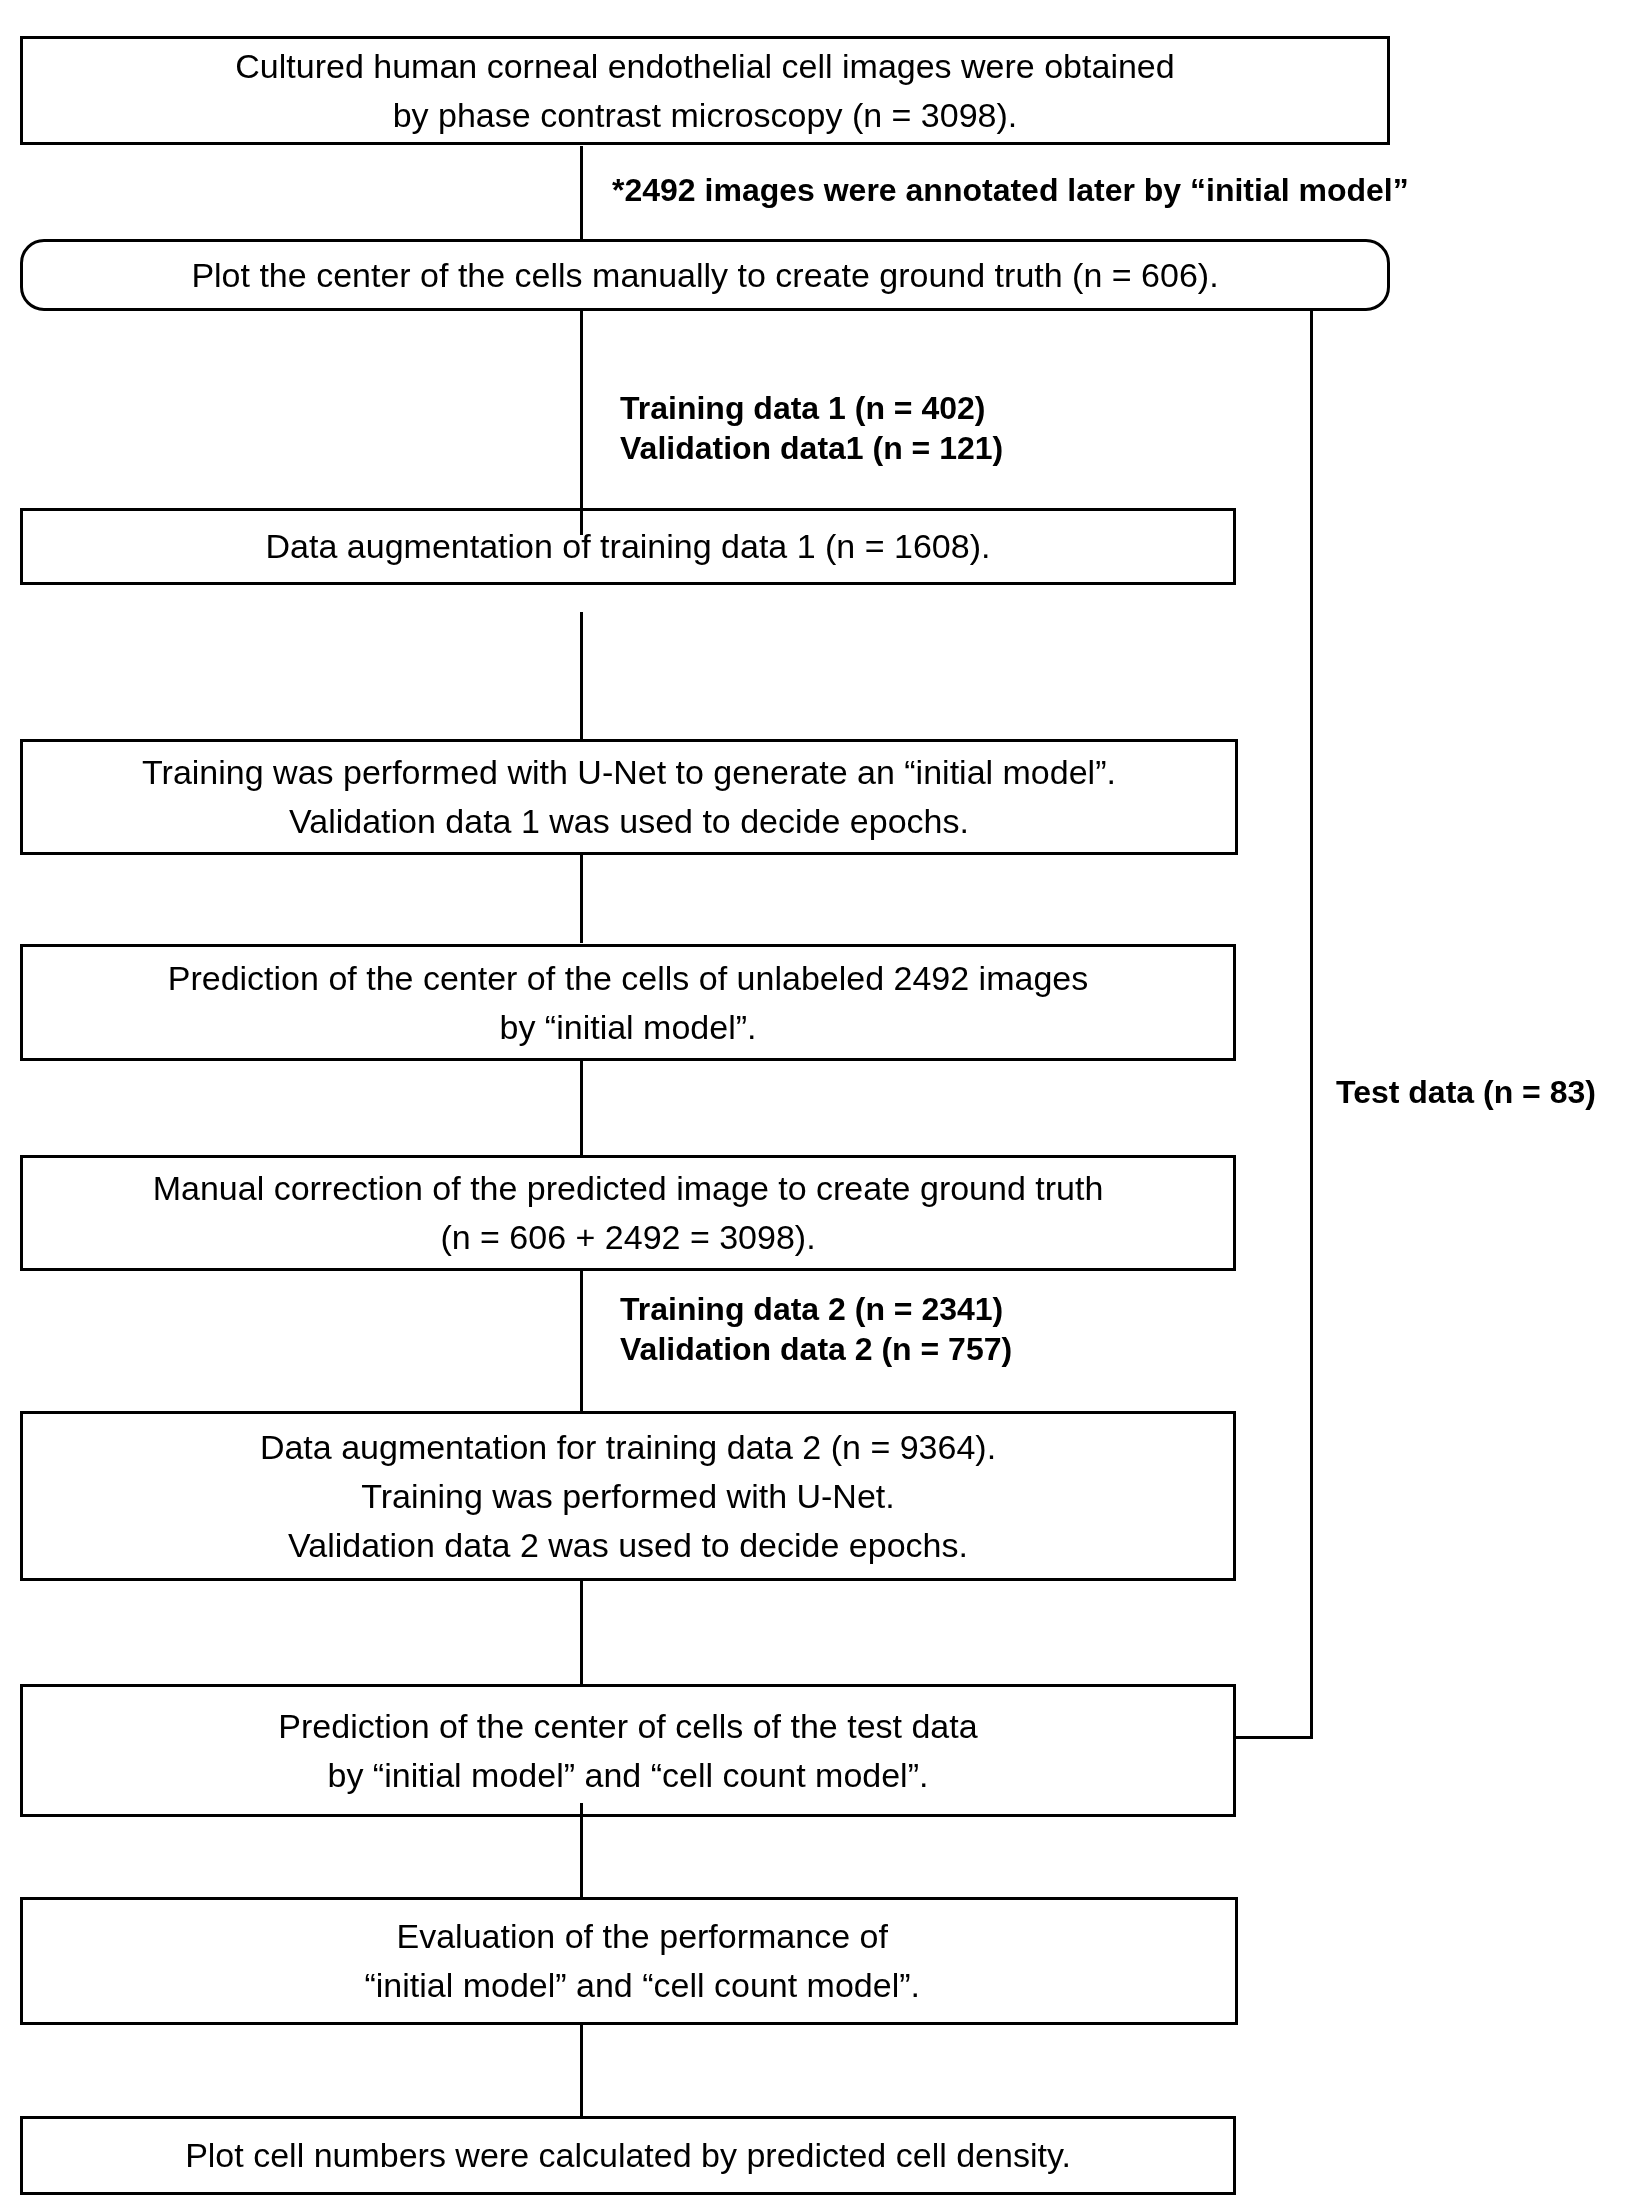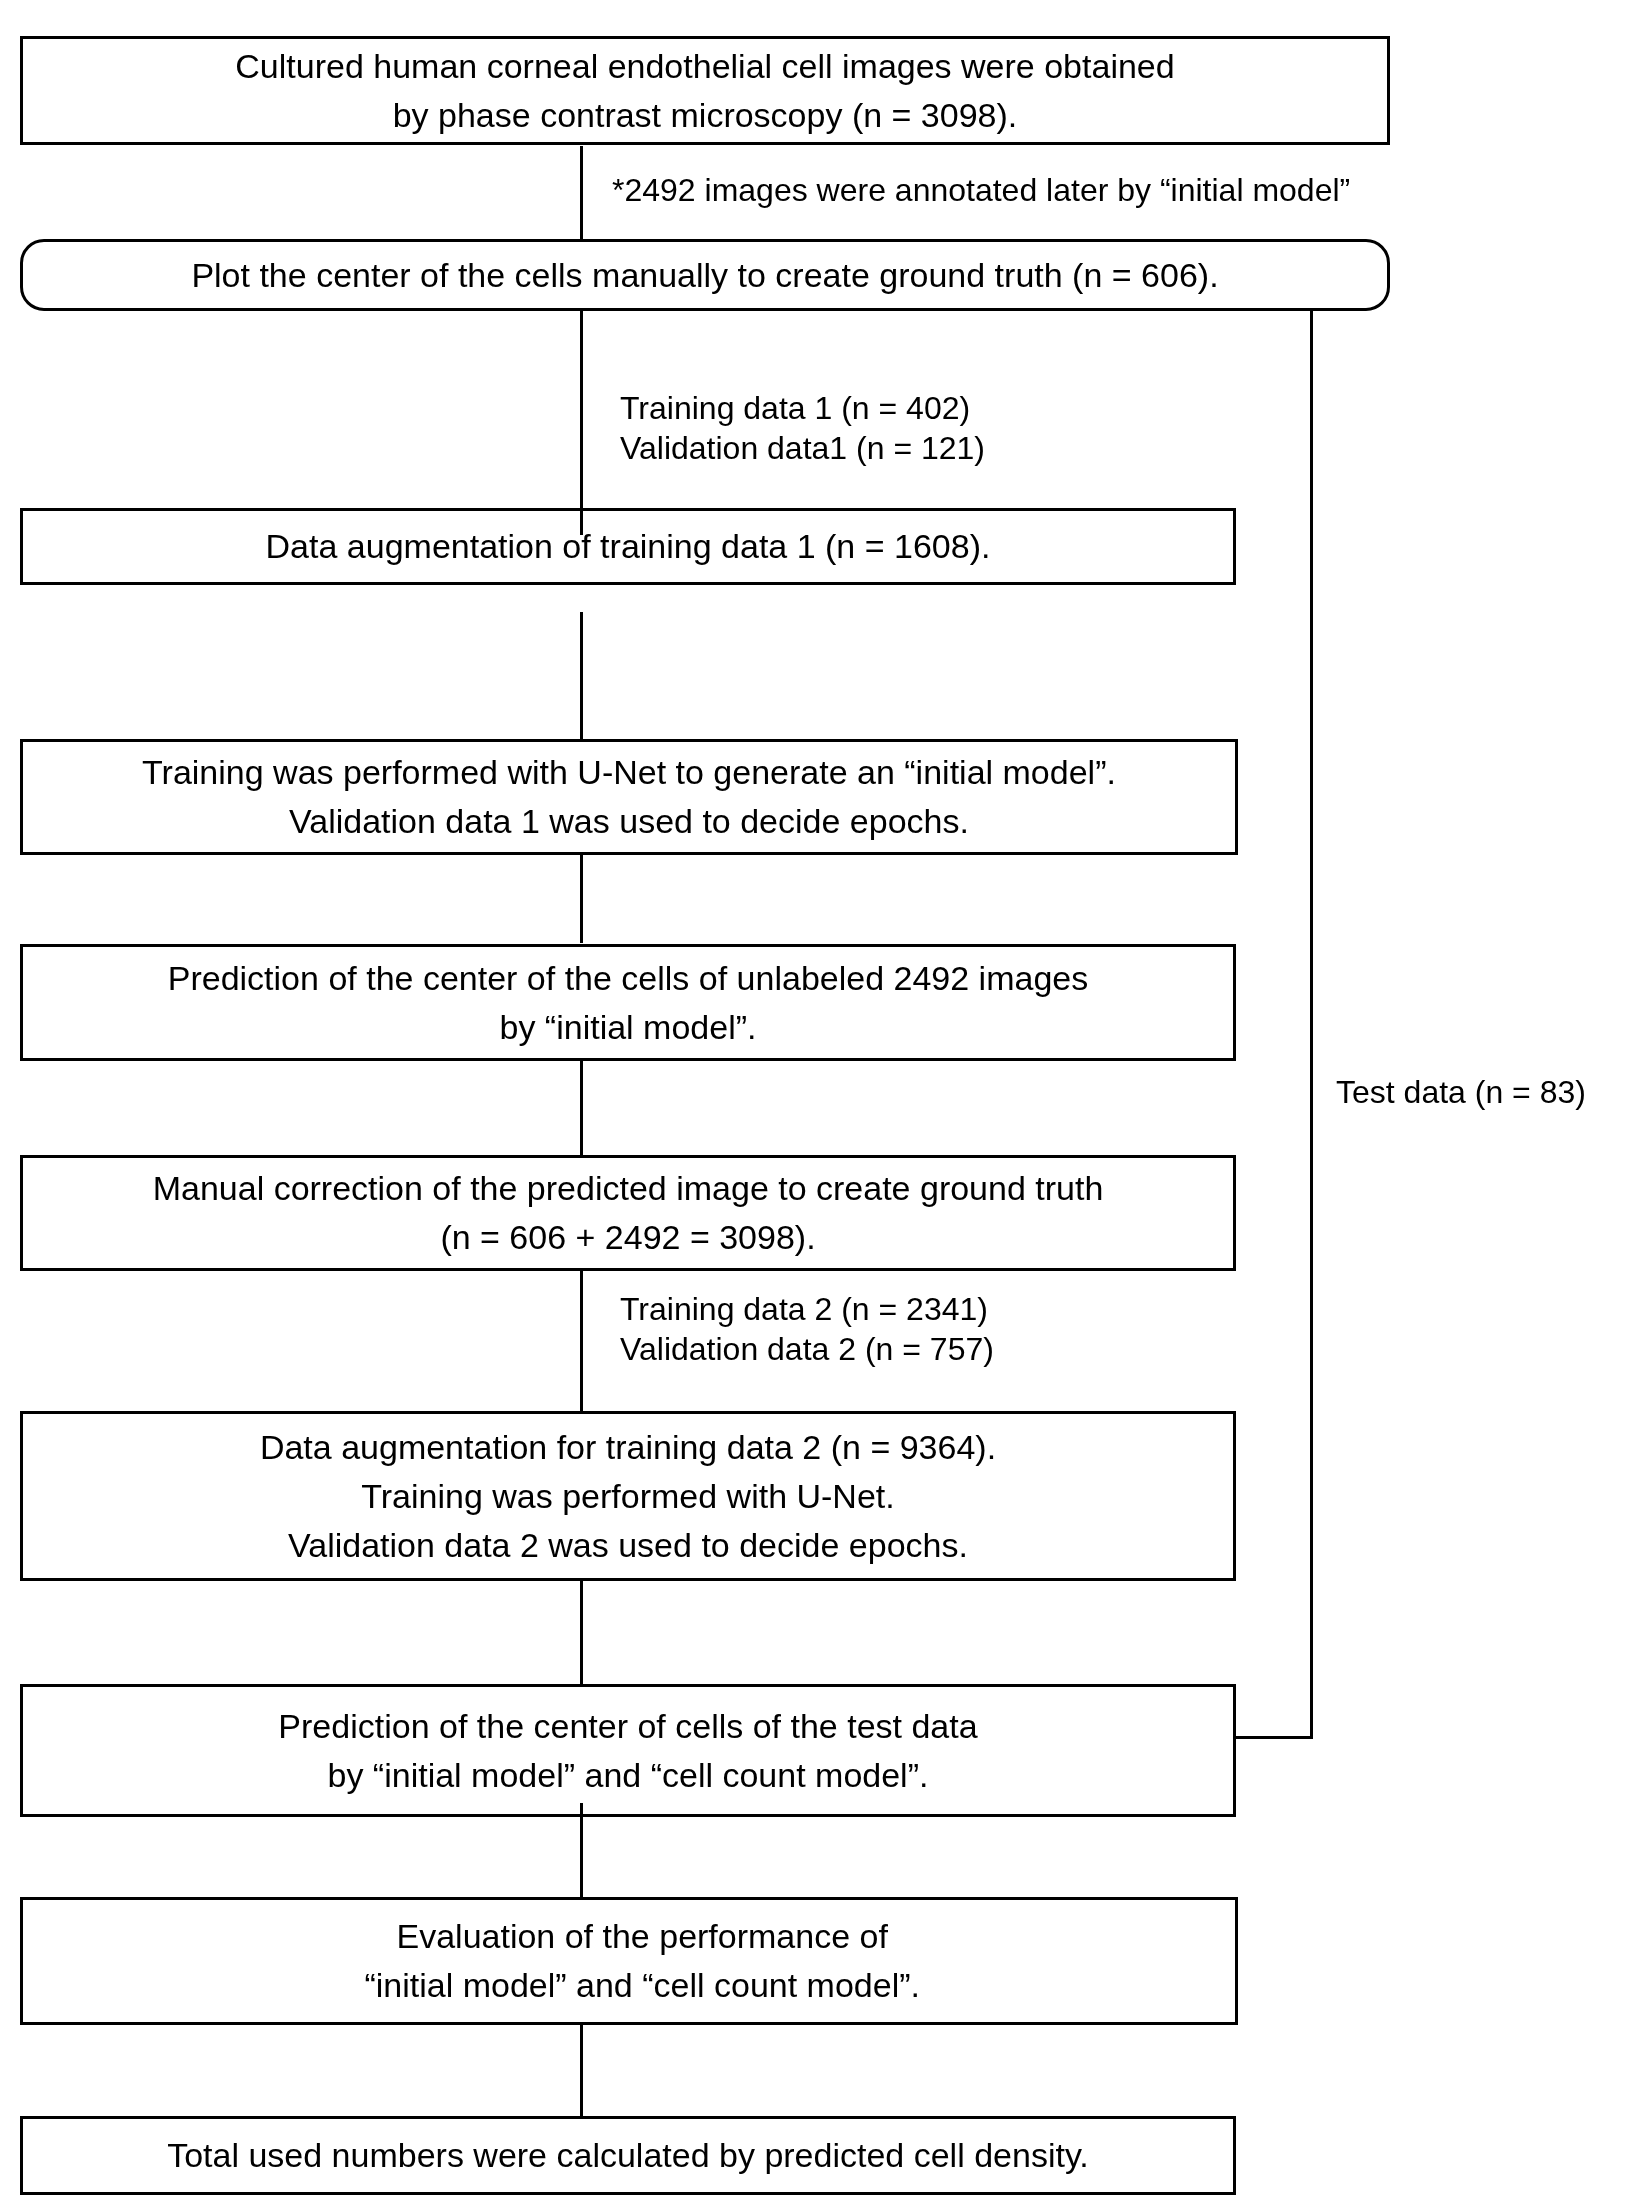--- a/index.html
+++ b/index.html
@@ -58,20 +58,21 @@
   .c9  { left: 580px;  top: 2025px; width: 3px;   height: 91px; }
   .c10 { left: 1310px; top: 311px;  width: 3px;   height: 1428px; }
   .c11 { left: 1236px; top: 1736px; width: 77px; height: 3px; }
 
   .side-label {
     position: absolute;
     font-size: 32px;
     line-height: 40px;
     white-space: pre-line;
     text-align: left;
+    font-weight: bold;
   }
   .note { left: 612px; top: 170px; }
   .t1   { left: 620px; top: 388px; }
   .t2   { left: 620px; top: 1289px; }
   .test { left: 1336px; top: 1072px; }
 </style>
 </head>
 <body>
 
 <div class="figure">
@@ -86,21 +87,21 @@
 by “initial model”.</div>
   <div class="box b6">Manual correction of the predicted image to create ground truth
 (n = 606 + 2492 = 3098).</div>
   <div class="box b7">Data augmentation for training data 2 (n = 9364).
 Training was performed with U-Net.
 Validation data 2 was used to decide epochs.</div>
   <div class="box b8">Prediction of the center of cells of the test data
 by “initial model” and “cell count model”.</div>
   <div class="box b9">Evaluation of the performance of
 “initial model” and “cell count model”.</div>
-  <div class="box b10">Total used numbers were calculated by predicted cell density.</div>
+  <div class="box b10">Plot cell numbers were calculated by predicted cell density.</div>
 
   <div class="line c1"></div>
   <div class="line c2"></div>
   <div class="line c3"></div>
   <div class="line c4"></div>
   <div class="line c5"></div>
   <div class="line c6"></div>
   <div class="line c7"></div>
   <div class="line c8"></div>
   <div class="line c9"></div>

